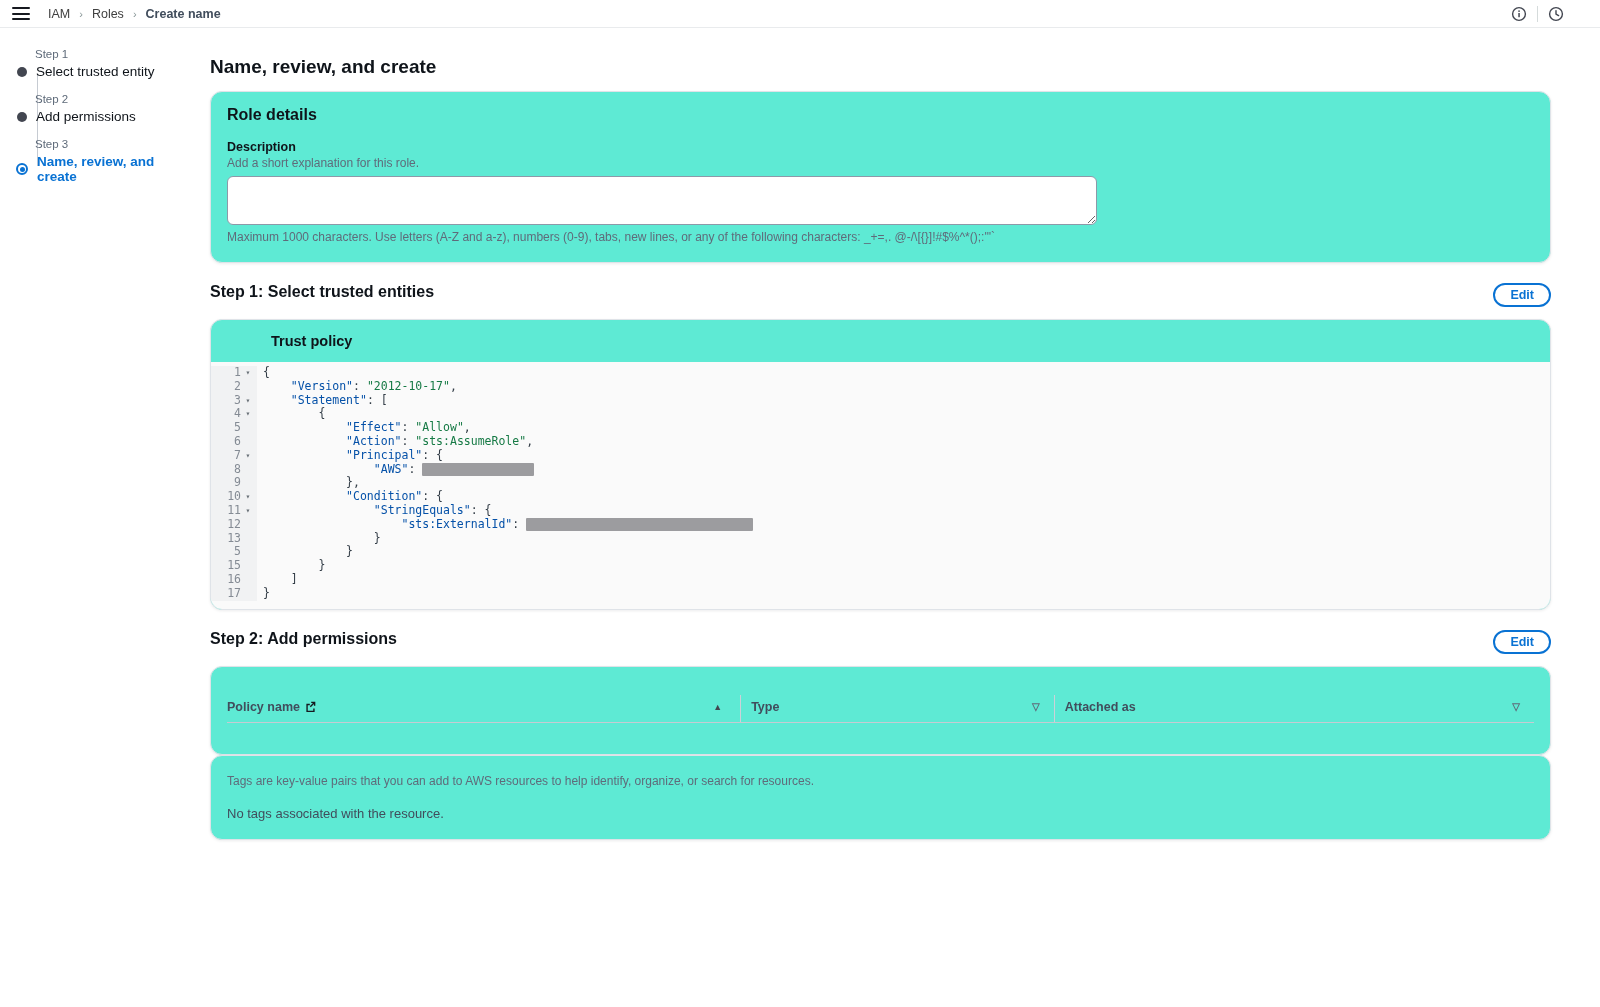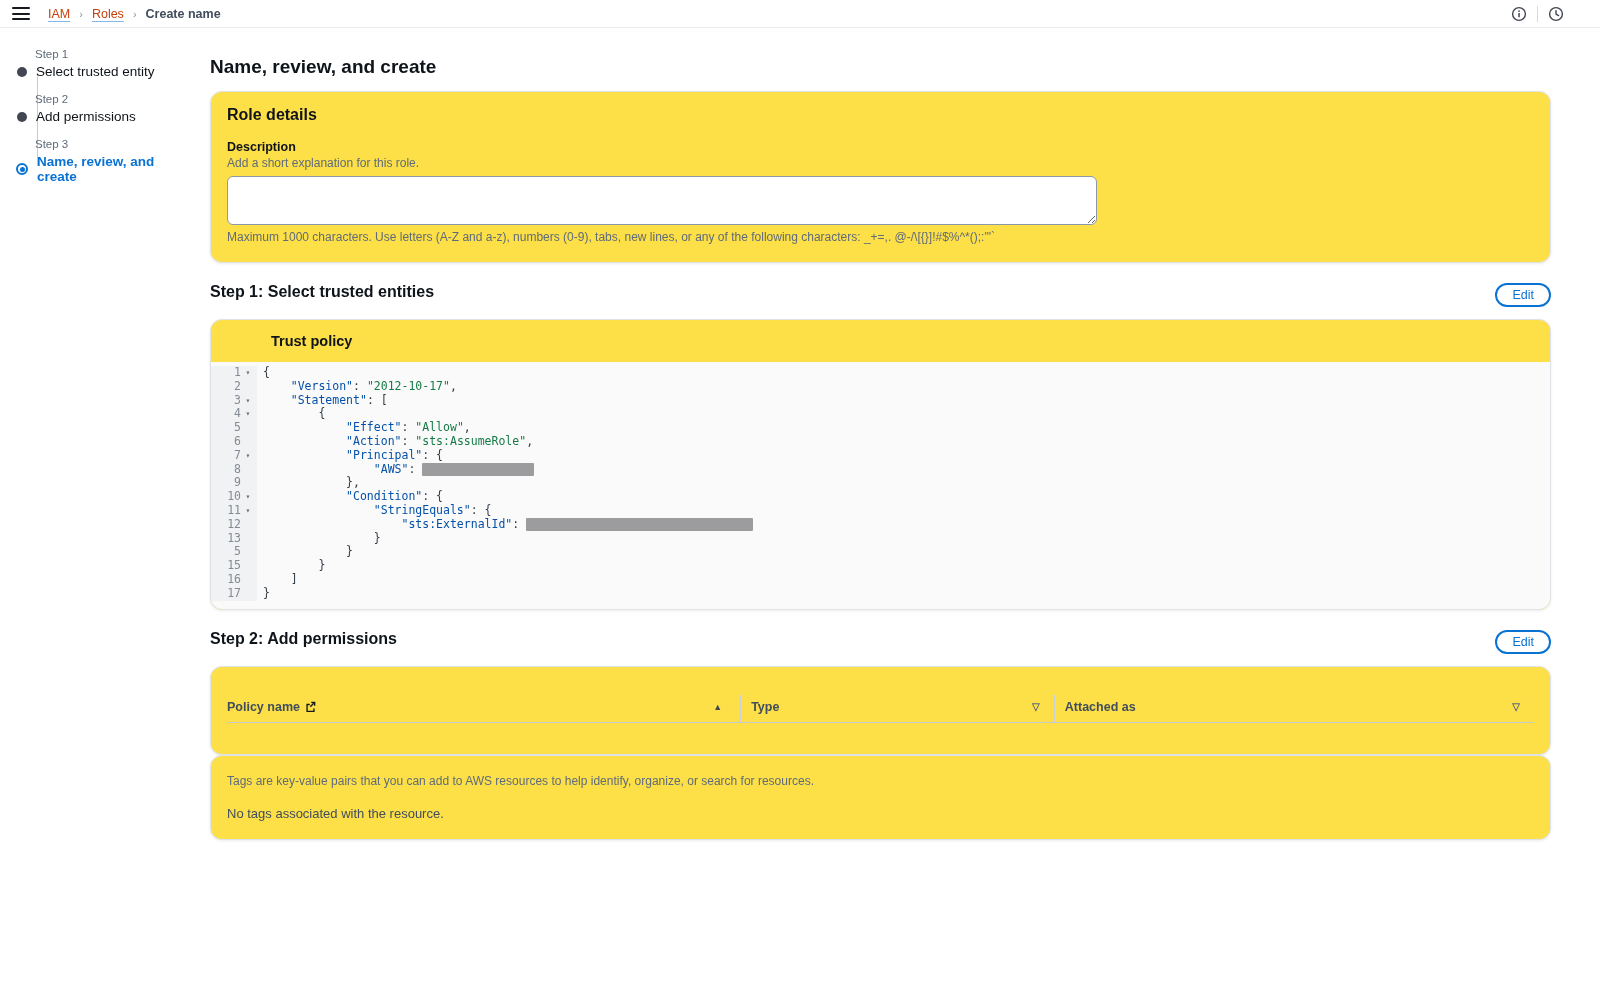--- a/index.html
+++ b/index.html
@@ -3,21 +3,21 @@
 <meta charset="utf-8">
 <style>
   * { margin:0; padding:0; box-sizing:border-box; }
   html,body { width:1600px; min-height:1007px; background:#fff; font-family:"Liberation Sans", sans-serif; color:#0f141a; }
 
   
   .topbar { height:28px; display:flex; align-items:center; border-bottom:1px solid #e9ebed; padding:0 36px 0 12px; background:#fff; }
   .hamburger { width:18px; height:13px; display:flex; flex-direction:column; justify-content:space-between; cursor:pointer; margin-right:18px; }
   .hamburger span { display:block; height:2px; background:#16191f; border-radius:1px; }
   .crumbs { display:flex; align-items:center; gap:9px; font-size:12.5px; }
-  .crumb-link { color:#c2410c; text-decoration:underline; text-decoration-color:rgba(9,114,211,.5); text-underline-offset:3px; cursor:pointer;text-align:center; }
+  .crumb-link { color:#404040; text-decoration-color:rgba(9,114,211,.5); text-underline-offset:3px; cursor:pointer;text-align:center; }
   .crumb-sep { color:#879596; font-size:11px; }
   .crumb-current { color:#414d5c; font-weight:700; }
   .topbar-right { margin-left:auto; display:flex; align-items:center; gap:10px; }
   .tb-divider { width:1px; height:16px; background:#d5dbdb; }
   .tb-icon { cursor:pointer; display:flex; align-items:center; }
 
   
   .shell { position:relative; }
   .wizard-nav { position:absolute; left:16px; top:20px; width:180px; }
   .main { margin-left:210px; width:1341px; padding-top:28px; padding-bottom:40px; }
@@ -32,35 +32,35 @@
   .bullet.done { width:10px; height:10px; border-radius:50%; background:#424650; margin-left:1px; }
   .bullet.active { width:12px; height:12px; border-radius:50%; border:2px solid #0972d3; background:#fff; display:flex; align-items:center; justify-content:center; }
   .bullet.active::after { content:""; width:5px; height:5px; border-radius:50%; background:#0972d3; }
   .step-title { font-size:13.5px; color:#0f141a; }
   .step-item.active .step-title { color:#0972d3; font-weight:700; }
 
   
   h1.page-title { font-size:19px; font-weight:700; margin-bottom:13px; }
   .section-head { display:flex; justify-content:space-between; margin:20px 0 12px 0; }
   .section-head h2 { font-size:16px; font-weight:700; }
-  .card { background:#fde047; border:1px solid #dfe3e8; border-radius:12px; box-shadow:0 1px 3px rgba(0,7,22,.08); overflow:hidden; }
+  .card { background:#5eead4; border:1px solid #dfe3e8; border-radius:12px; box-shadow:0 1px 3px rgba(0,7,22,.08); overflow:hidden; }
   .card-pad { padding:14px 16px 18px 16px; }
   .card h2.card-title { font-size:16px; font-weight:700; margin-bottom:16px; }
   .card h3.card-subtitle { font-size:14.5px; font-weight:700;margin-left:44px; }
 
   
   .field { margin-top:12px; }
   .field-label { font-size:12.5px; font-weight:700; color:#0f141a; }
   .field-desc { font-size:12px; color:#5f6b7a; margin-top:2px; }
   .text-input { width:870px; height:30px; border:1px solid #8d99a8; border-radius:6px; margin-top:6px; padding:0 8px; font-size:13px; font-family:"Liberation Sans",sans-serif; display:block; background:#fff; }
   .text-area { width:870px; height:49px; border:1px solid #8d99a8; border-radius:6px; margin-top:6px; padding:6px 8px; font-size:13px; font-family:"Liberation Sans",sans-serif; display:block; resize:vertical; background:#fff; }
   .constraint { font-size:12px; color:#5f6b7a; margin-top:5px; }
 
   
-  .btn-outline { display:inline-flex; align-items:center; justify-content:center; height:24px; padding:0 15px; border:2px solid #0972d3; border-radius:14px; background:#fff; color:#0972d3; font-size:12.5px; font-weight:400; cursor:pointer; font-family:"Liberation Sans",sans-serif; }
+  .btn-outline { display:inline-flex; align-items:center; justify-content:center; height:24px; padding:0 15px; border:2px solid #0972d3; border-radius:14px; background:#fff; color:#0972d3; font-size:12.5px; font-weight:700; cursor:pointer; font-family:"Liberation Sans",sans-serif; }
 
   
   .code-header { padding:13px 16px; }
   .code-area { background:#fafafa; font-family:"DejaVu Sans Mono", monospace; font-size:11.5px; line-height:13.8px; padding:4px 0 8px 0; }
   .code-line { display:flex; white-space:pre; }
   .gutter { flex:none; width:46px; display:flex; background:#f1f2f3; color:#848b94; }
   .ln { width:30px; text-align:right; }
   .fold-slot { width:14px; text-align:center; font-size:8px; line-height:13.8px; color:#697077; cursor:pointer; }
   .code-text { padding-left:6px; color:#323c46; }
   .tok-key { color:#0551a8; }

